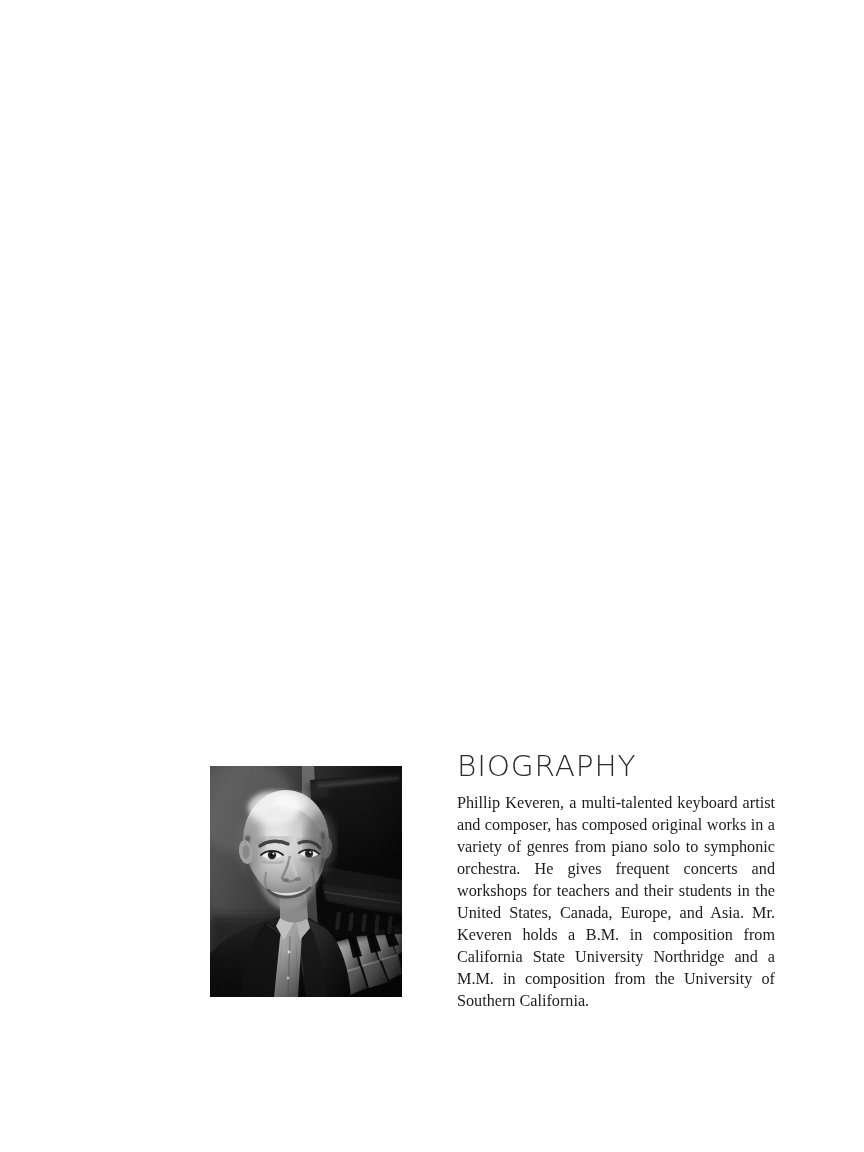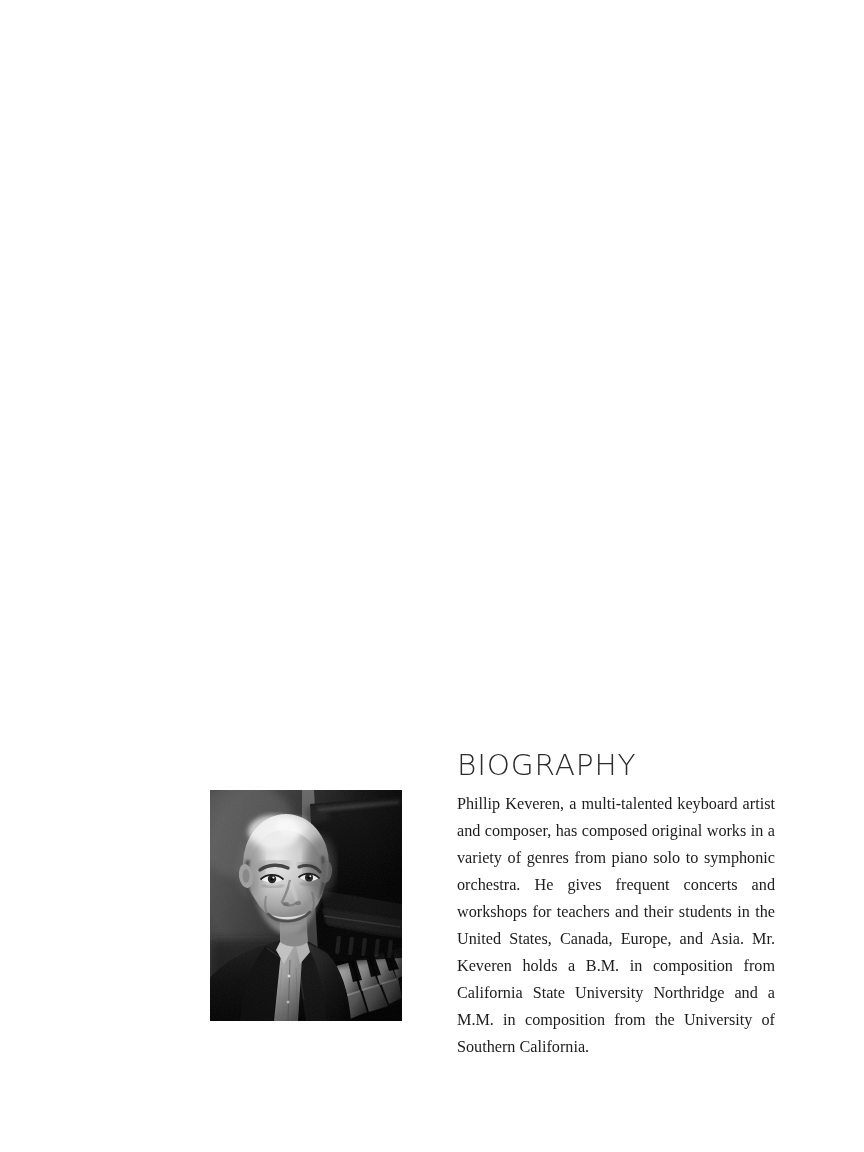--- a/index.html
+++ b/index.html
@@ -71,21 +71,21 @@
     margin: 0 0 11px 0;
     -webkit-text-stroke: 0.01px #2b2b2b;
     transform: scaleX(1.02);
     transform-origin: left center;
     white-space: nowrap;
   }
 
   .bio-paragraph {
     font-family: "Liberation Serif", serif;
     font-size: 16.2px;
-    line-height: 27px;
+    line-height: 22px;
     color: #1c1c1c;
     margin: 0;
     text-align: justify;
     text-justify: inter-word;
     width: 318px;
     hyphens: none;
   }
 </style>
 </head>
 <body>

